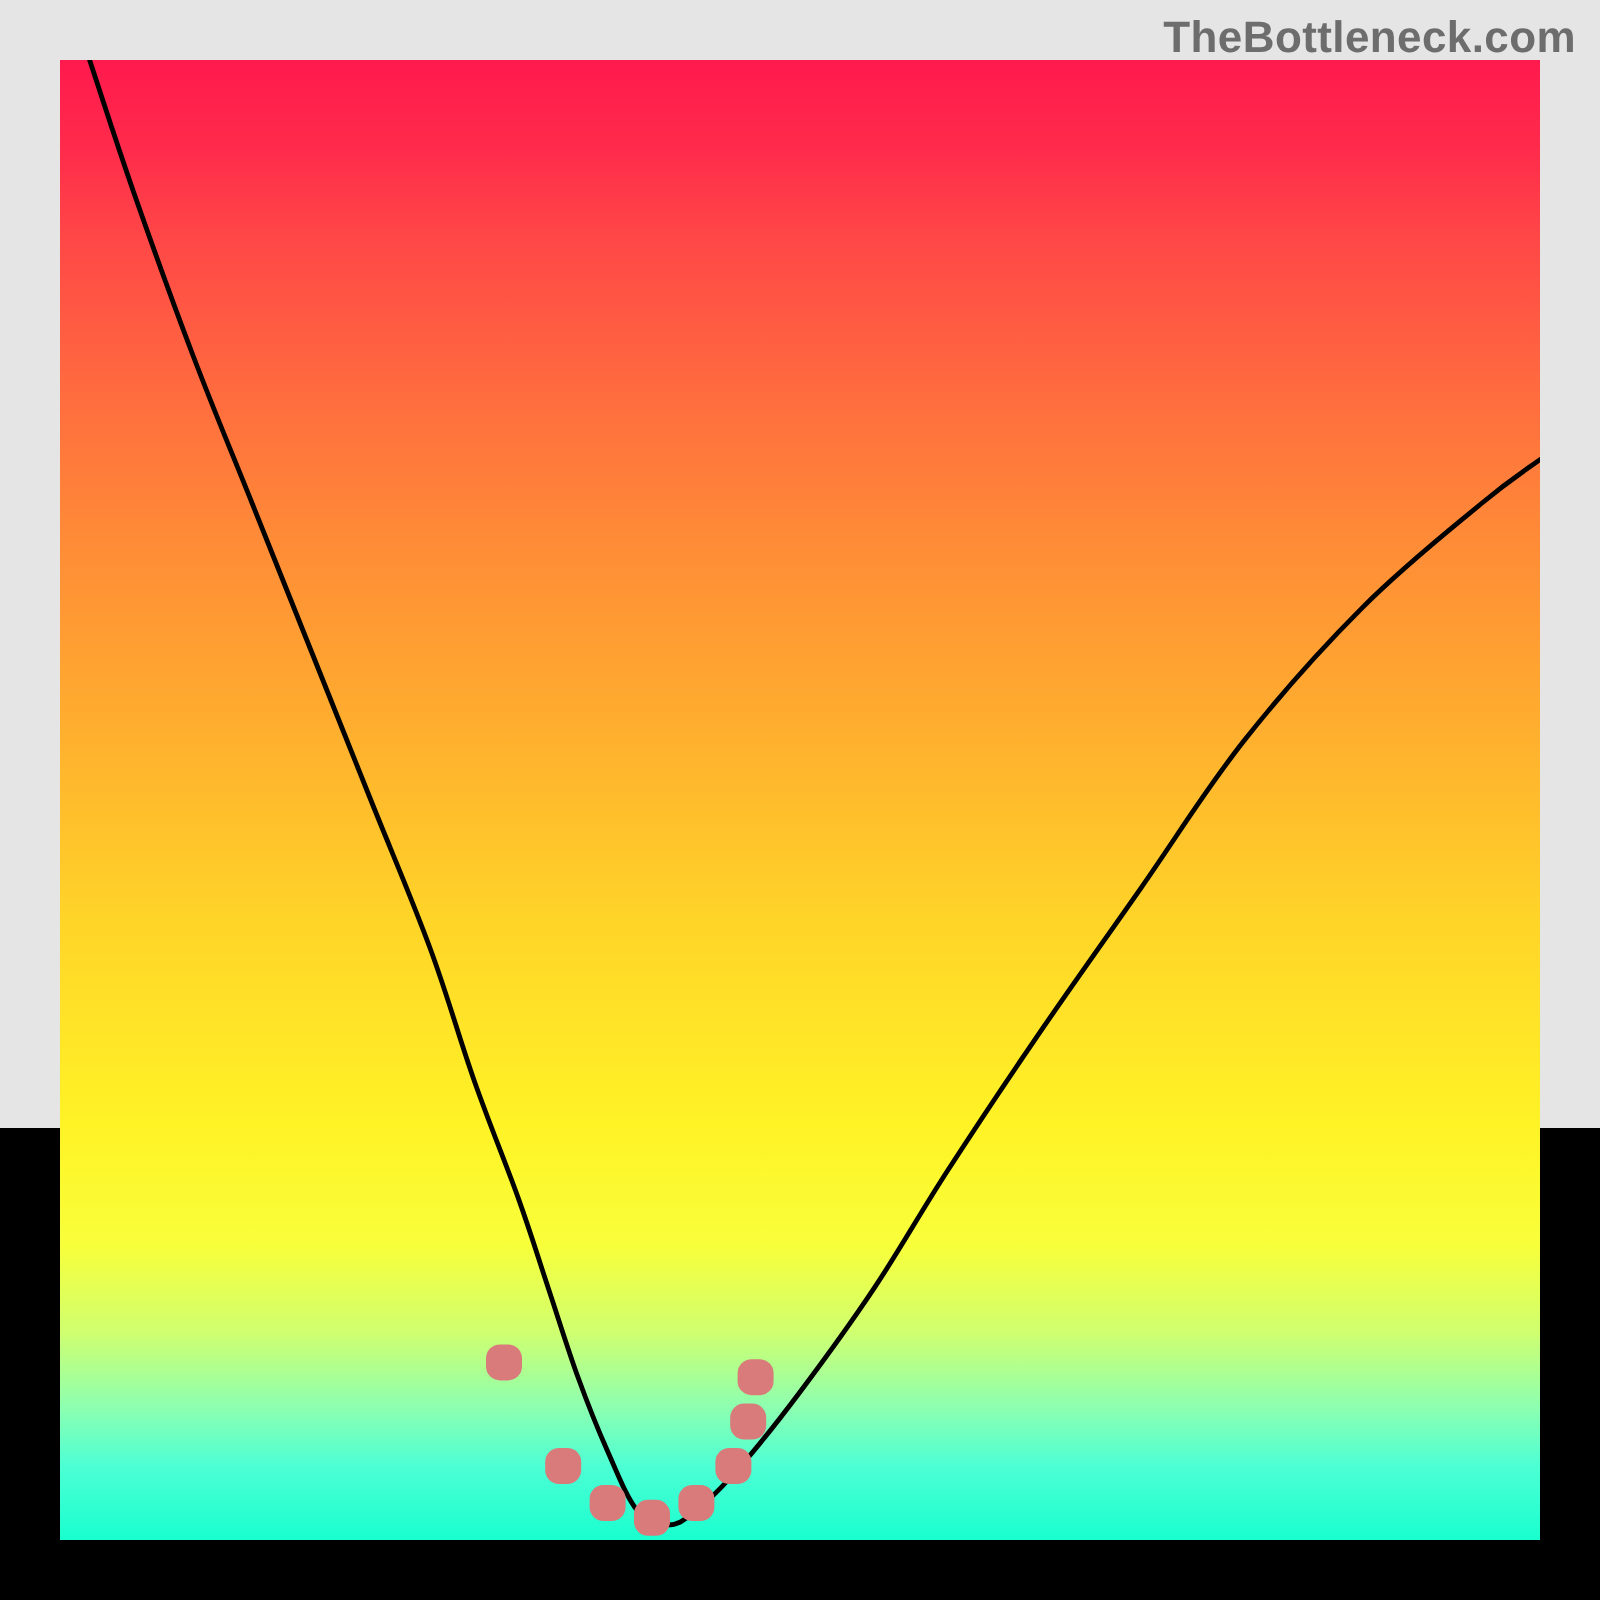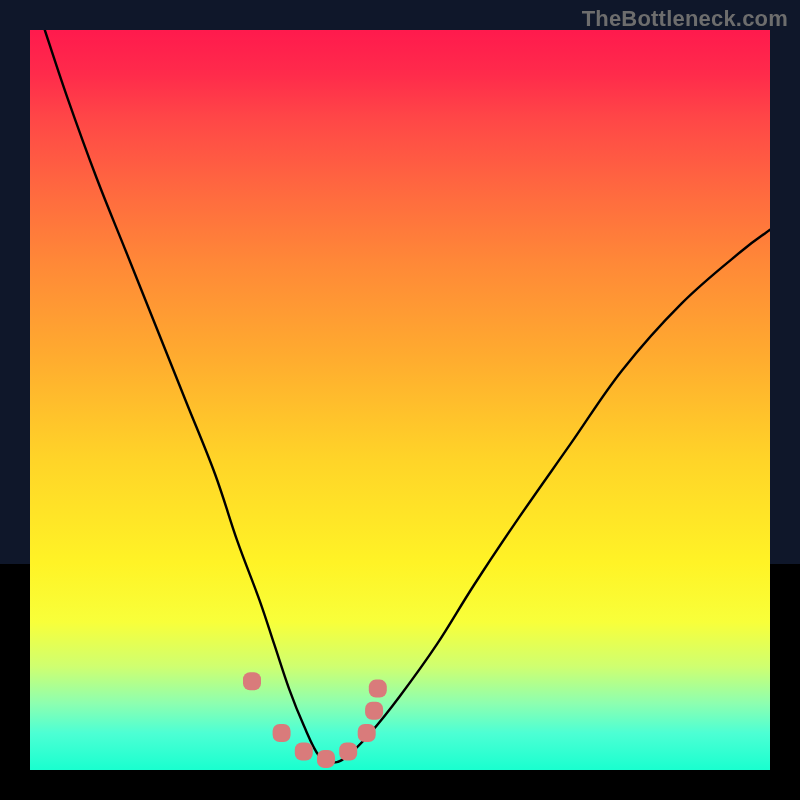--- a/index.html
+++ b/index.html
@@ -10,21 +10,21 @@
     background: #000;
     overflow: hidden;
     font-family: Arial, Helvetica, sans-serif;
   }
   .frame {
     position: absolute;
     left: 0;
     top: 0;
     width: 800px;
     height: 564px;
-    background: #0f172a;
+    background: #e5e5e5;
   }
   .plot {
     position: absolute;
     left: 30px;
     top: 30px;
     width: 740px;
     height: 740px;
     background: linear-gradient(to bottom,
       #ff1a4d 0%,
       #ff2b4b 6%,

